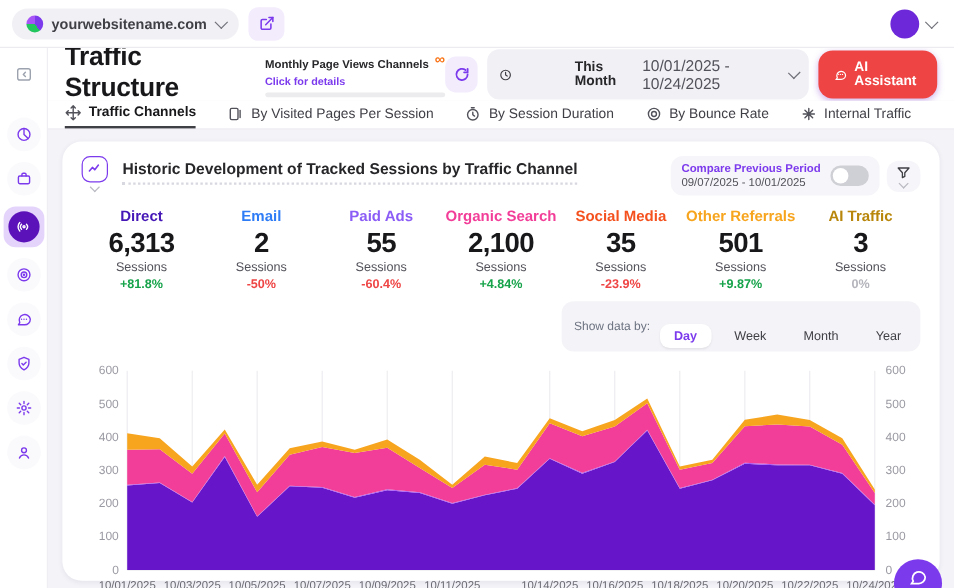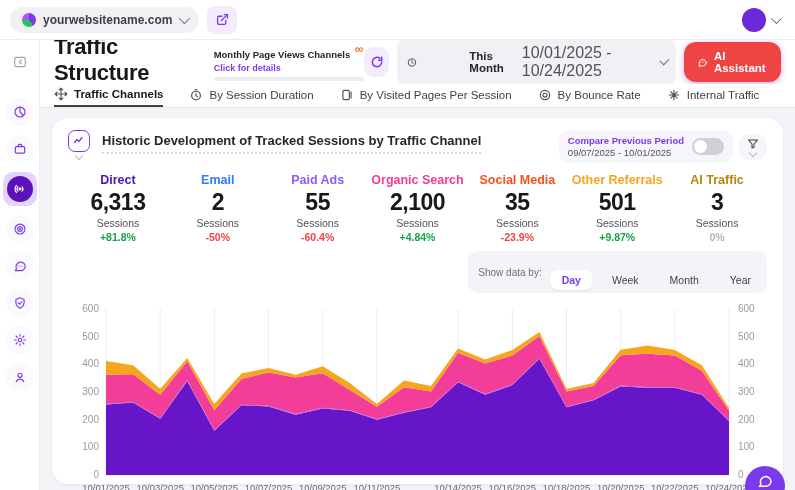--- a/index.html
+++ b/index.html
@@ -30,21 +30,21 @@
   .pv-widget { margin-left:22px; width:150px; }
   .pv-row { display:flex; align-items:flex-start; justify-content:space-between; }
   .pv-label { font-size:9.5px; font-weight:700; color:#27272a; }
   .pv-link { font-size:9px; color:#7c3aed; font-weight:600; cursor:pointer; display:block; margin-top:1px; }
   .pv-inf { color:#f97316; font-weight:700; font-size:12px; line-height:10px; }
   .pv-bar { margin-top:4px; width:150px; height:4px; border-radius:2px; background:#ececee; }
   .hdr-right { margin-left:auto; display:flex; align-items:center; gap:8px; }
   .refresh-btn { width:32px; height:30px; border-radius:9px; background:#f3ecfd; color:#7c3aed; font-size:15px; display:flex; align-items:center; justify-content:center; cursor:pointer; }
   .date-pill { display:flex; align-items:center; gap:6px; background:#f1f0f5; border-radius:10px; padding:6px 10px; cursor:pointer; }
   .date-pill .month { font-size:11.5px; font-weight:700; color:#27272a;margin-left:46px; }
-  .date-pill .range { font-size:16px; color:#52525b; }
+  .date-pill .range { font-size:13px; color:#52525b; }
   .ai-btn { display:flex; align-items:center; gap:6px; background:#ef4444; color:#fff; border-radius:12px; padding:8px 13px; font-size:11.5px; font-weight:700; cursor:pointer; box-shadow:0 2px 6px rgba(109,28,196,.35); }
 
   
   .tabs { position:absolute; left:40px; top:84px; width:755px; height:24px; background:#fff; border-bottom:1px solid #e9e8ee; display:flex; align-items:stretch; padding:0 14px; gap:26px; }
   .tab { display:flex; align-items:center; gap:6px; font-size:11.5px; color:#3f3f46; cursor:pointer; padding-bottom:2px; }
   .tab .ticon { color:#52525b; display:flex; }
   .tab.active { font-weight:700; color:#18181b; border-bottom:2px solid #3f3f46; }
 
   
   .content { position:absolute; left:40px; top:108px; width:755px; height:382px; }
@@ -227,35 +227,35 @@
       <span class="ticon">
         <svg width="14" height="14" viewBox="0 0 24 24" fill="none" stroke="currentColor" stroke-width="2" stroke-linecap="round" stroke-linejoin="round">
           <path d="M12 2v20M2 12h20M12 2l-3 3M12 2l3 3M12 22l-3-3M12 22l3-3M2 12l3-3M2 12l3 3M22 12l-3-3M22 12l-3 3"></path>
         </svg>
       </span>
       <span>Traffic Channels</span>
     </div>
     <div class="tab">
       <span class="ticon">
         <svg width="14" height="14" viewBox="0 0 24 24" fill="none" stroke="currentColor" stroke-width="2" stroke-linecap="round" stroke-linejoin="round">
+          <rect x="5" y="4" width="11" height="16" rx="2"></rect>
+          <path d="M19 7v10"></path>
+        </svg>
+      </span>
+      <span>By Visited Pages Per Session</span>
+    </div>
+    <div class="tab">
+      <span class="ticon">
+        <svg width="14" height="14" viewBox="0 0 24 24" fill="none" stroke="currentColor" stroke-width="2" stroke-linecap="round" stroke-linejoin="round">
           <circle cx="12" cy="13" r="7.5"></circle>
           <path d="M12 9.5V13l2.5 2"></path>
           <path d="M10 3h4"></path>
         </svg>
       </span>
       <span>By Session Duration</span>
-    </div>
-    <div class="tab">
-      <span class="ticon">
-        <svg width="14" height="14" viewBox="0 0 24 24" fill="none" stroke="currentColor" stroke-width="2" stroke-linecap="round" stroke-linejoin="round">
-          <rect x="5" y="4" width="11" height="16" rx="2"></rect>
-          <path d="M19 7v10"></path>
-        </svg>
-      </span>
-      <span>By Visited Pages Per Session</span>
     </div>
     <div class="tab">
       <span class="ticon">
         <svg width="14" height="14" viewBox="0 0 24 24" fill="none" stroke="currentColor" stroke-width="2" stroke-linecap="round" stroke-linejoin="round">
           <circle cx="12" cy="12" r="8"></circle>
           <circle cx="12" cy="12" r="3.5"></circle>
         </svg>
       </span>
       <span>By Bounce Rate</span>
     </div>

